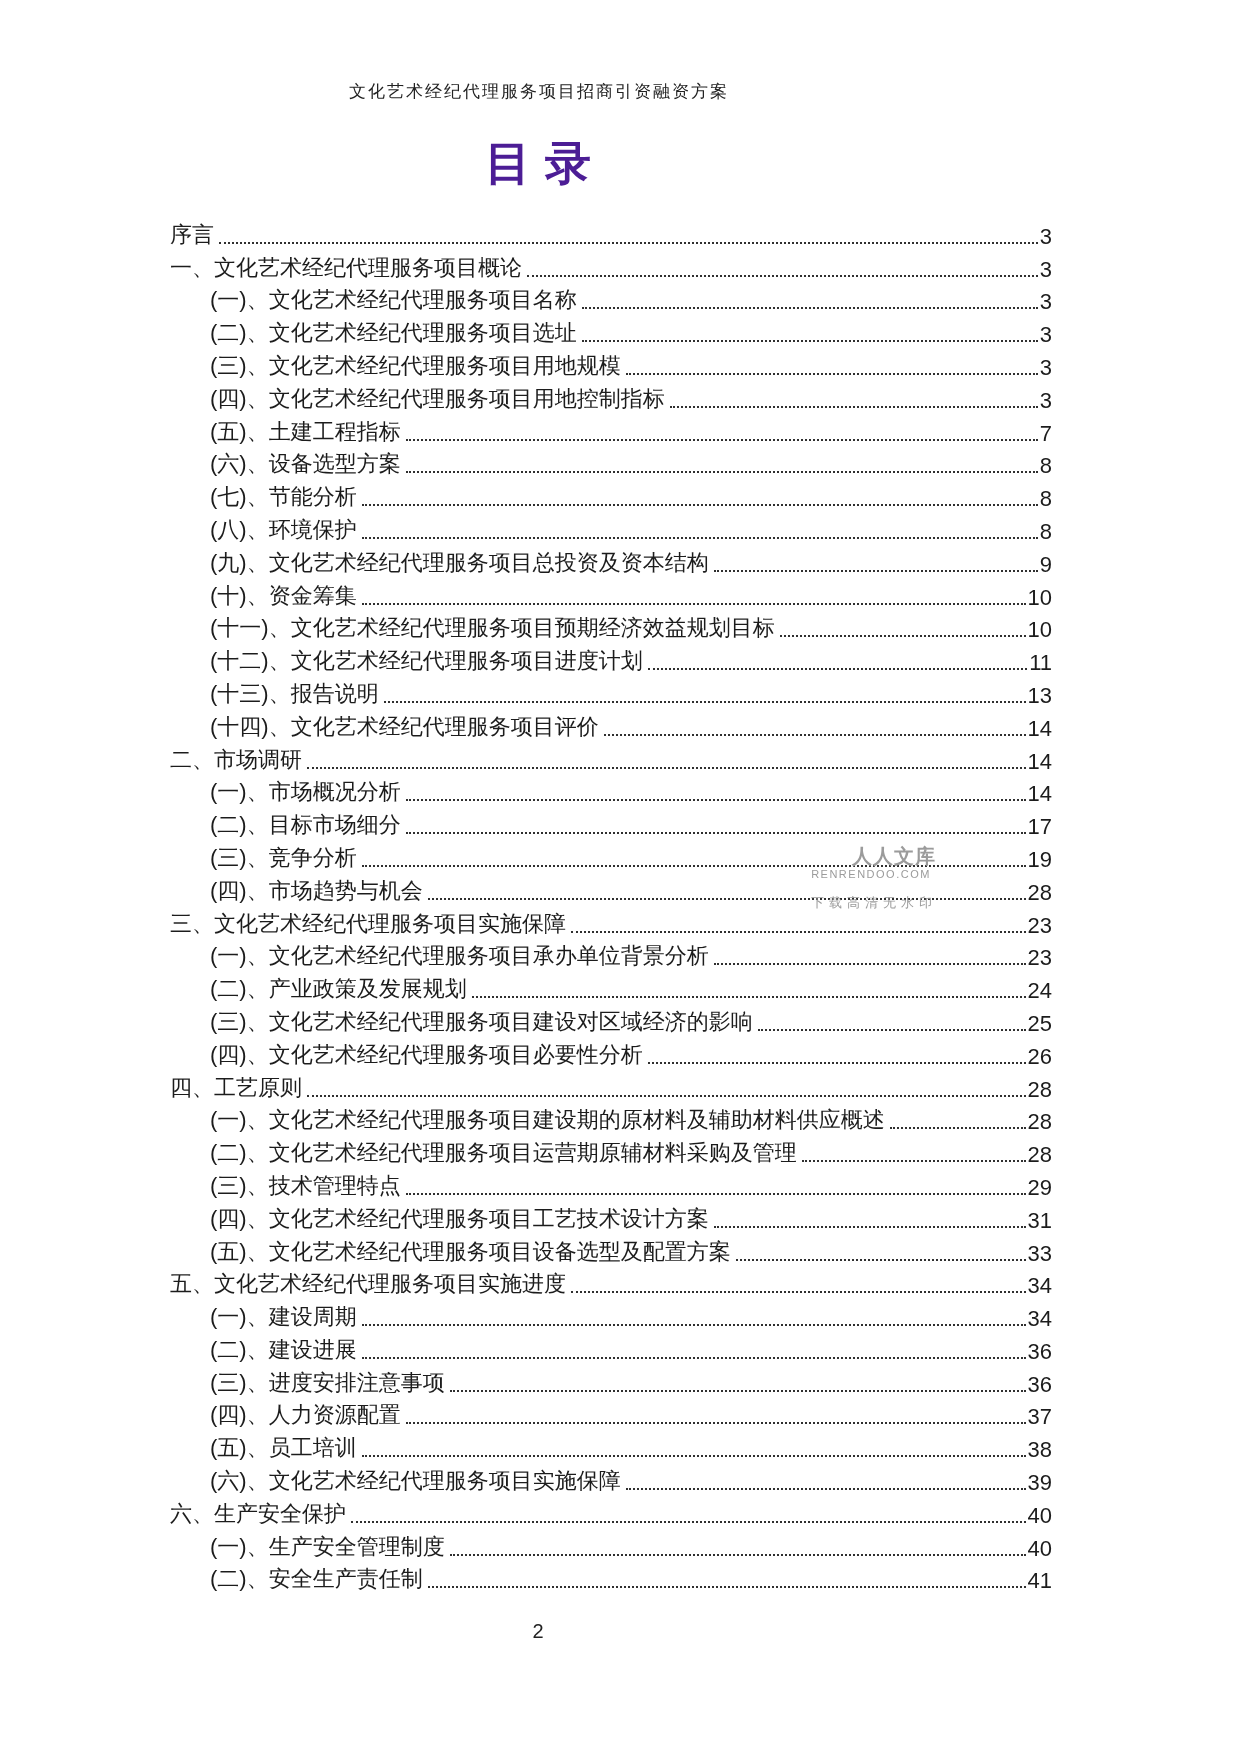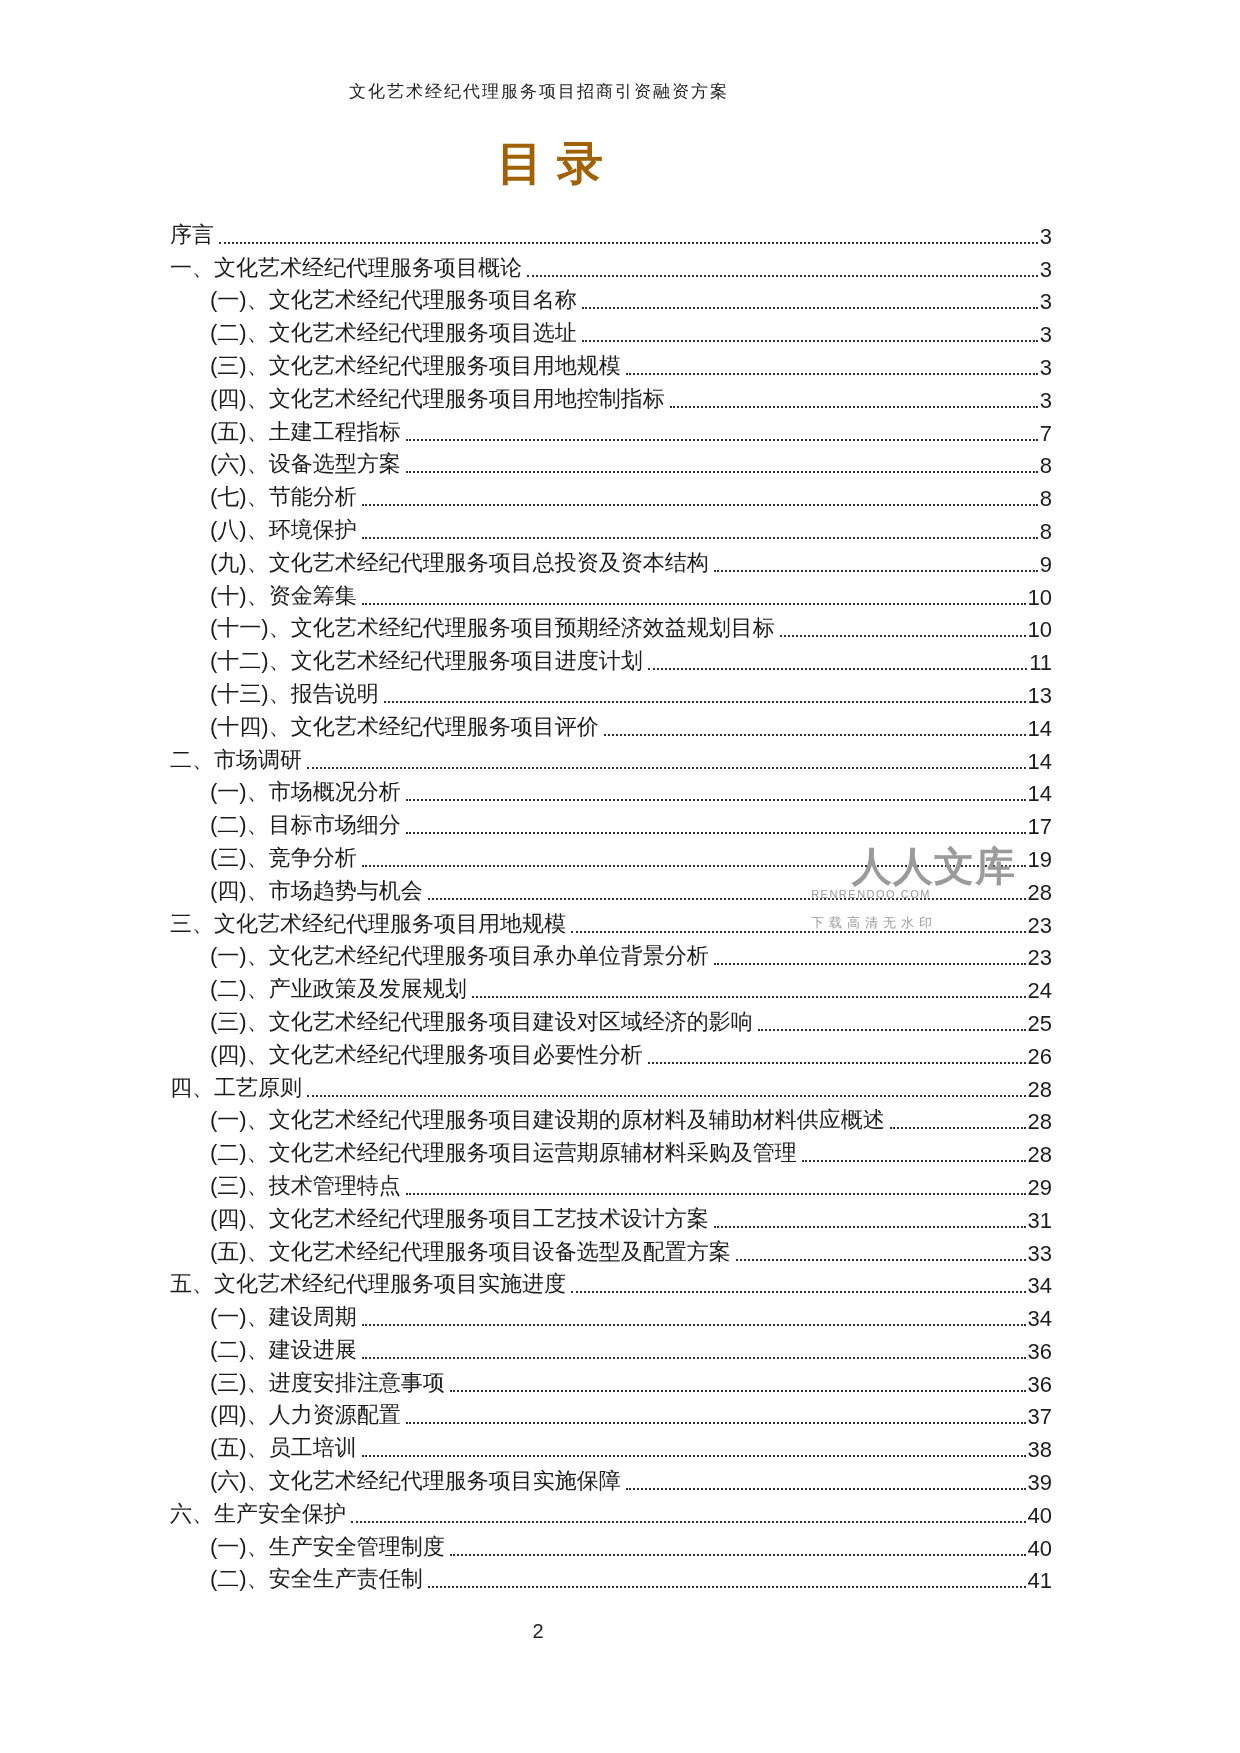--- a/index.html
+++ b/index.html
@@ -20,30 +20,30 @@
     text-align: center;
     font-family: "Liberation Serif", serif;
     font-size: 17px;
     letter-spacing: 2px;
     text-indent: 2px;
     color: #222222;
   }
   .doc-title {
     position: absolute;
     top: 133px;
-    left: 12px;
+    left: 0;
     width: 100%;
     margin: 0;
     text-align: center;
     font-family: "Liberation Serif", serif;
     font-weight: bold;
     font-size: 46px;
     letter-spacing: 14px;
     text-indent: 14px;
-    color: #a16207;
+    color: #4c1d95;
   }
   .toc {
     position: absolute;
     top: 217px;
     left: 170px;
     width: 882px;
   }
   .toc-row {
     display: flex;
     align-items: flex-end;
@@ -63,21 +63,21 @@
   .watermark {
     position: absolute;
     left: 806px;
     top: 846px;
     width: 130px;
     text-align: center;
     line-height: 1;
     pointer-events: none;
   }
   .wm-name {
-    font-size: 40px;
+    font-size: 20px;
     font-weight: bold;
     letter-spacing: 1px;
     white-space: nowrap;
     margin-left: 46px;
   }
   .wm-domain {
     margin-top: 3px;
     font-size: 11px;
     letter-spacing: 1.5px;
     white-space: nowrap;
@@ -209,21 +209,21 @@
         <span class="toc-label">(三)、竞争分析</span>
         <span class="toc-dots"></span>
         <span class="toc-page">19</span>
       </div>
       <div class="toc-row lvl1">
         <span class="toc-label">(四)、市场趋势与机会</span>
         <span class="toc-dots"></span>
         <span class="toc-page">28</span>
       </div>
       <div class="toc-row">
-        <span class="toc-label">三、文化艺术经纪代理服务项目用地规模</span>
+        <span class="toc-label">三、文化艺术经纪代理服务项目实施保障</span>
         <span class="toc-dots"></span>
         <span class="toc-page">23</span>
       </div>
       <div class="toc-row lvl1">
         <span class="toc-label">(一)、文化艺术经纪代理服务项目承办单位背景分析</span>
         <span class="toc-dots"></span>
         <span class="toc-page">23</span>
       </div>
       <div class="toc-row lvl1">
         <span class="toc-label">(二)、产业政策及发展规划</span>

